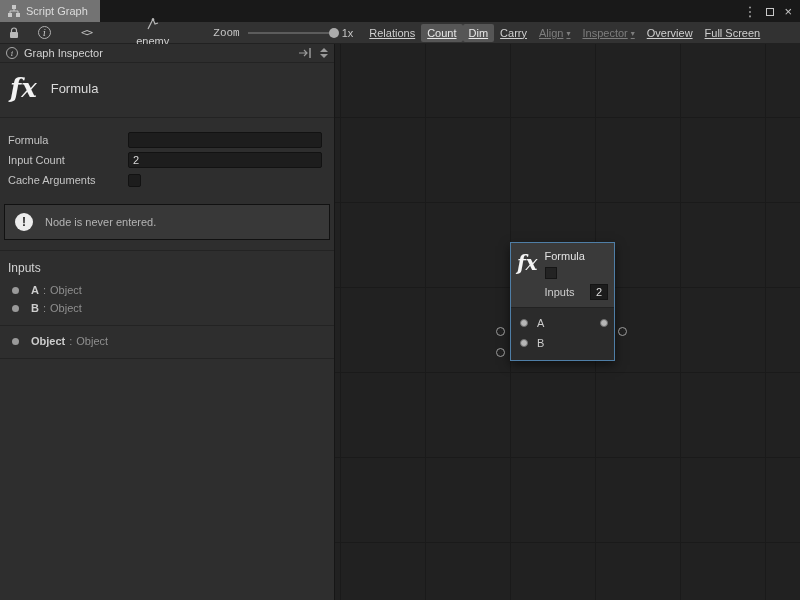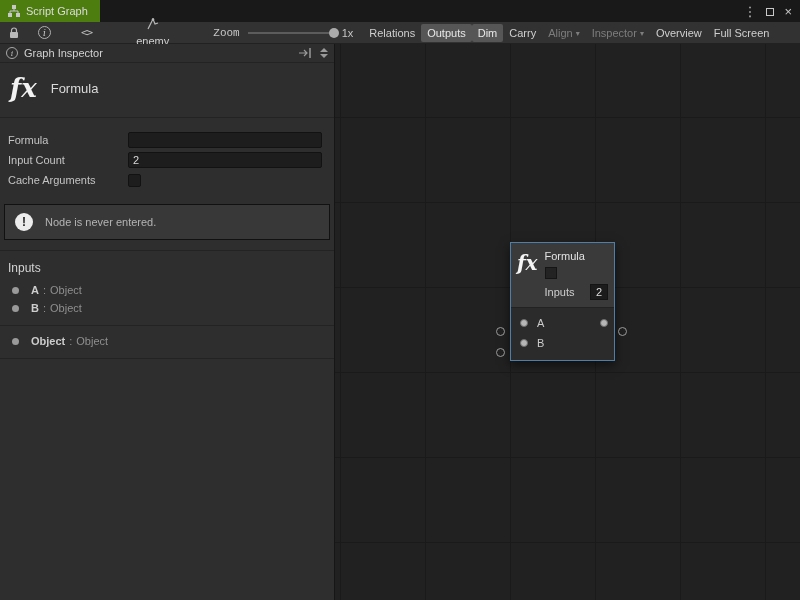--- a/index.html
+++ b/index.html
@@ -3,21 +3,21 @@
 <meta charset="utf-8">
 <style>
   * { margin:0; padding:0; box-sizing:border-box; }
   html,body { width:800px; height:600px; overflow:hidden; background:#191919;
               font-family:"Liberation Sans", sans-serif; font-size:11px; }
   .window { position:relative; width:800px; height:600px; }
 
   
   .tabbar { position:absolute; left:0; top:0; right:0; height:22px; background:#191919;
             display:flex; align-items:stretch; }
-  .tab { display:flex; align-items:center; gap:6px; background:#4d7c0f; color:#dcdcdc;
+  .tab { display:flex; align-items:center; gap:6px; background:#737373; color:#dcdcdc;
          padding:0 12px 0 8px; height:22px; }
   .tab svg { display:block; }
   .win-controls { margin-left:auto; display:flex; align-items:center; gap:10px;
                   padding-right:8px; color:#c8c8c8; font-size:13px; }
   .wc { cursor:default; line-height:1; }
   .restore-box { display:inline-block; width:8px; height:8px; border:1px solid #c8c8c8; }
 
   
   .toolbar { position:absolute; left:0; top:22px; right:0; height:22px; background:#323232;
              border-bottom:1px solid #212121; display:flex; align-items:center; color:#c0c0c0; }
@@ -27,21 +27,21 @@
                       display:flex; align-items:center; justify-content:center;
                       font-size:9px; font-style:italic; font-family:"DejaVu Serif",serif;
                       color:#c8c8c8; margin-left:14px; }
   .icon-code { margin-left:30px; font-family:"DejaVu Sans Mono",monospace; font-size:11px; color:#bdbdbd; letter-spacing:-1px; }
   .target { display:flex; align-items:center; gap:5px; margin-left:44px; color:#cfcfcf;flex-direction:column; }
   .zoom-label { margin-left:44px; color:#c6c6c6;font-family:Liberation Mono, monospace; }
   .zoom-track { width:86px; height:2px; background:#5c5c5c; position:relative; margin:0 8px 0 8px; }
   .zoom-handle { position:absolute; right:-5px; top:-4px; width:10px; height:10px;
                  border-radius:50%; background:#ababab; }
   .zoom-value { color:#c6c6c6; margin-right:10px; }
-  .tbtn { padding:3px 6px; border-radius:2px; color:#cfcfcf; white-space:nowrap; }
+  .tbtn { padding:3px 6px; border-radius:2px; color:#cfcfcf; white-space:nowrap;text-decoration:underline; }
   .tbtn.active { background:#565656; color:#e8e8e8; }
   .tbtn.disabled { color:#7d7d7d; }
   .tbtn .dd { font-size:8px; margin-left:3px; position:relative; top:-1px; }
 
   
   .inspector { position:absolute; left:0; top:44px; width:335px; bottom:0; background:#2e2e2e;
                border-right:1px solid #161616; color:#c6c6c6; }
   .insp-header { height:19px; display:flex; align-items:center; gap:6px; padding:0 4px 0 6px;
                  border-bottom:1px solid #232323; }
   .insp-info { width:12px; height:12px; border:1px solid #a8a8a8; border-radius:50%;
@@ -157,21 +157,21 @@
       <span>enemy</span>
     </span>
 
     <span class="zoom-label">Zoom</span>
     <span class="zoom-track">
       <span class="zoom-handle"></span>
     </span>
     <span class="zoom-value">1x</span>
 
     <span class="tbtn">Relations</span>
-    <span class="tbtn active">Outputs</span>
+    <span class="tbtn active">Count</span>
     <span class="tbtn active">Dim</span>
     <span class="tbtn">Carry</span>
     <span class="tbtn disabled"><span>Align</span><span class="dd">▾</span></span>
     <span class="tbtn disabled"><span>Inspector</span><span class="dd">▾</span></span>
     <span class="tbtn">Overview</span>
     <span class="tbtn">Full Screen</span>
   </div>
 
   <div class="inspector">
 

